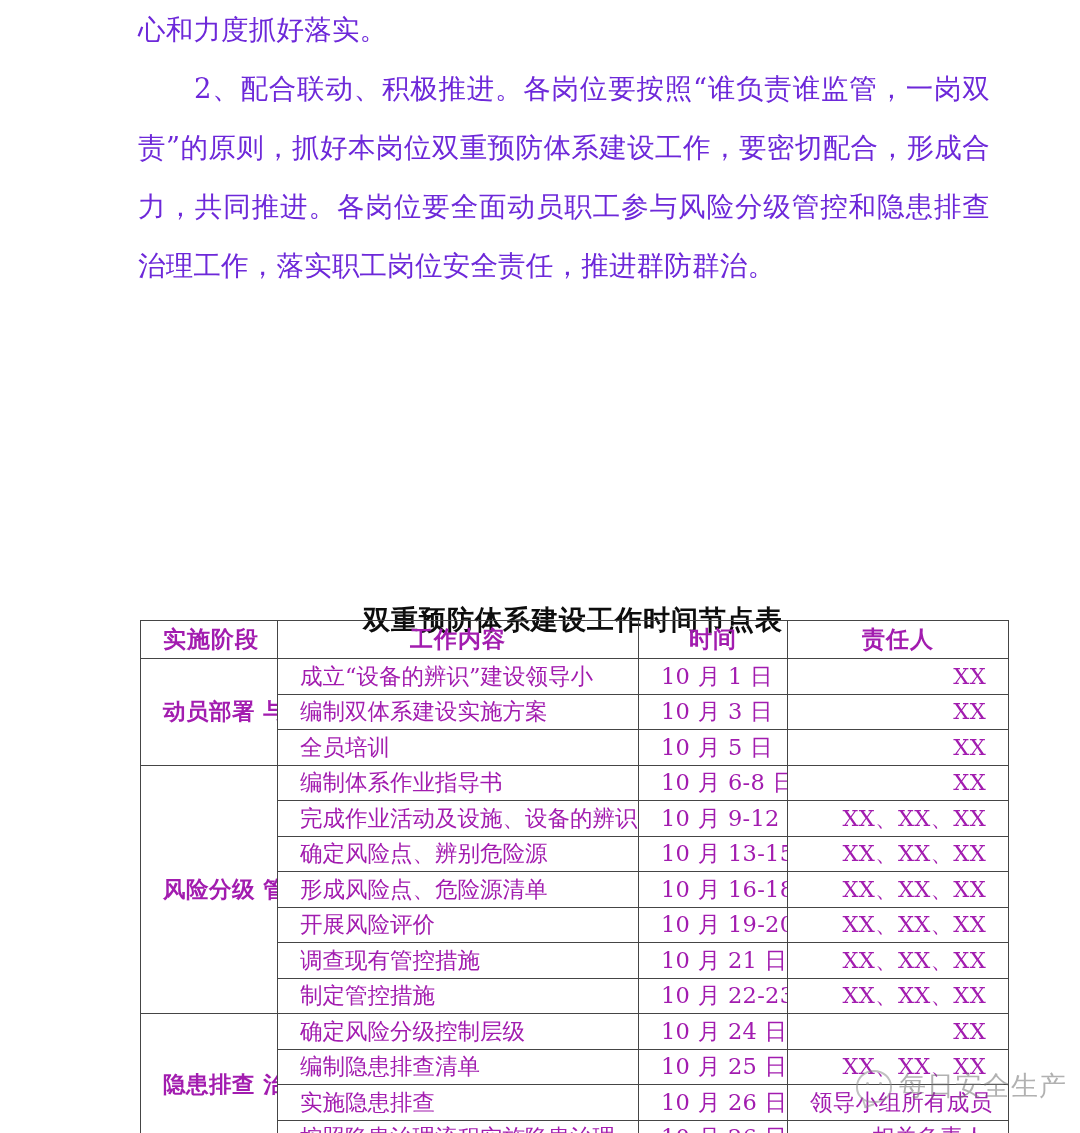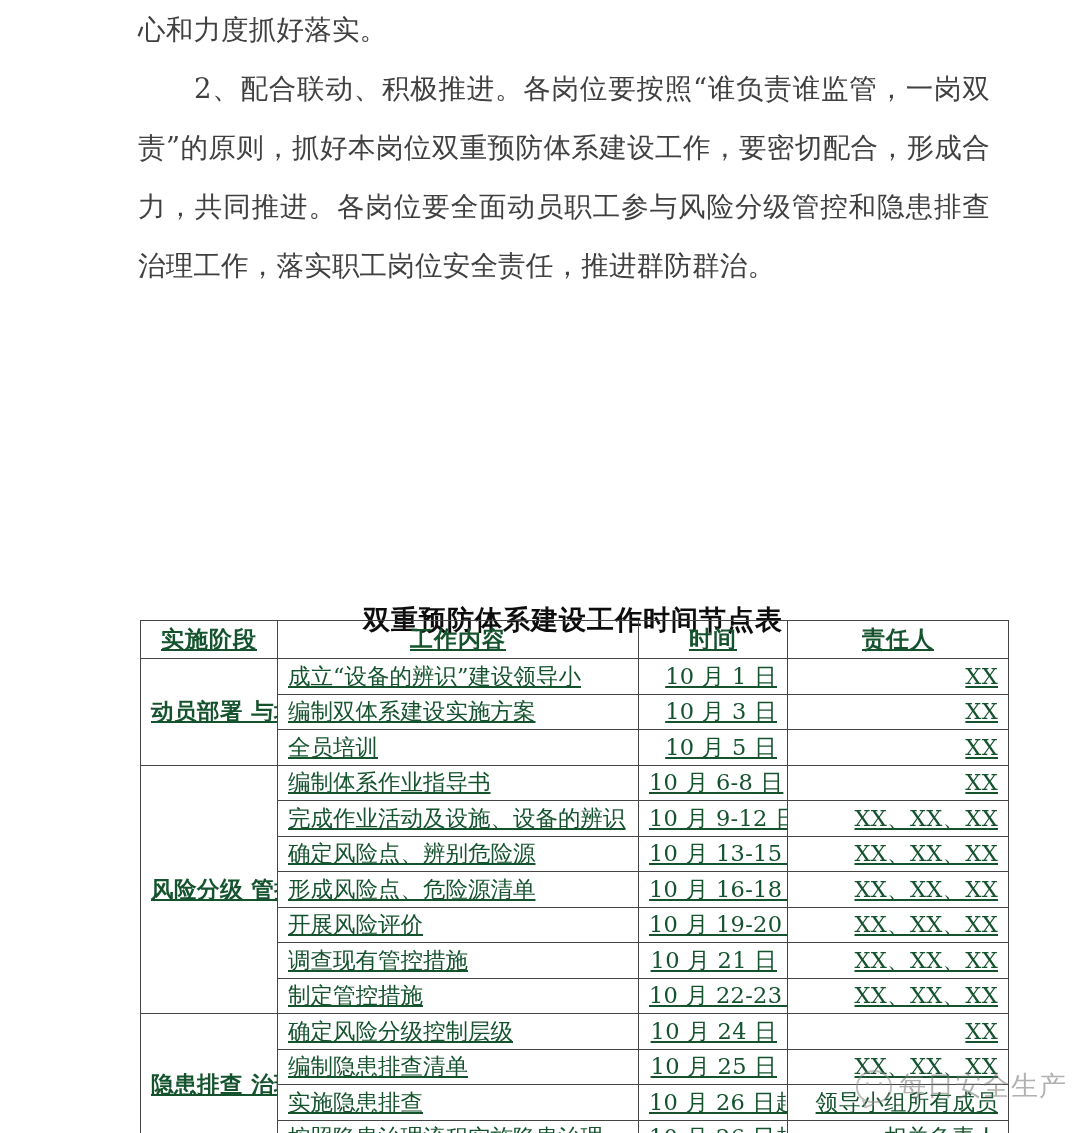--- a/index.html
+++ b/index.html
@@ -30,21 +30,21 @@
     top: 0px;
     width: 852px;
   }
   .para {
     font-size: 27.5px;
     line-height: 59px;
     text-align: justify;
     text-justify: inter-ideograph;
     letter-spacing: 0.2px;
     margin: 0;
-    color: #404040;
+    color: #6d28d9;
   }
   .para.indent {
     text-indent: 56px;
   }
   .para.first {
     text-indent: 0;
   }
 
   
   .table-title {
@@ -67,28 +67,27 @@
     top: 620px;
     width: 868px;
   }
   table.sched {
     border-collapse: collapse;
     width: 868px;
     table-layout: fixed;
   }
   table.sched td, table.sched th {
     border: 1.4px solid #454545;
-    padding: 0 10px;
+    padding: 0 22px;
     font-size: 22.5px;
     line-height: 1.22;
-    color: #14532d;
+    color: #a21caf;
     font-family: "DejaVu Serif", "Liberation Serif", serif;
     overflow: hidden;
     white-space: nowrap;
-    text-decoration: underline;
   }
   col.c-phase   { width: 137px; }
   col.c-content { width: 361px; }
   col.c-time    { width: 149px; }
   col.c-owner   { width: 221px; }
 
   table.sched thead th {
     text-align: center;
     font-weight: bold;
     font-family: "DejaVu Sans", "Liberation Sans", sans-serif;

